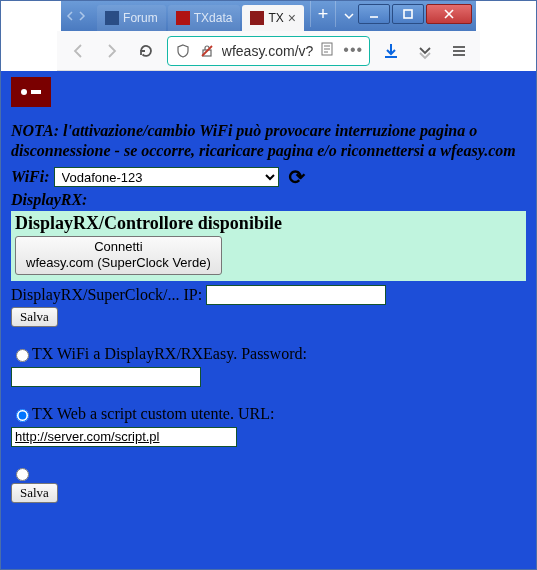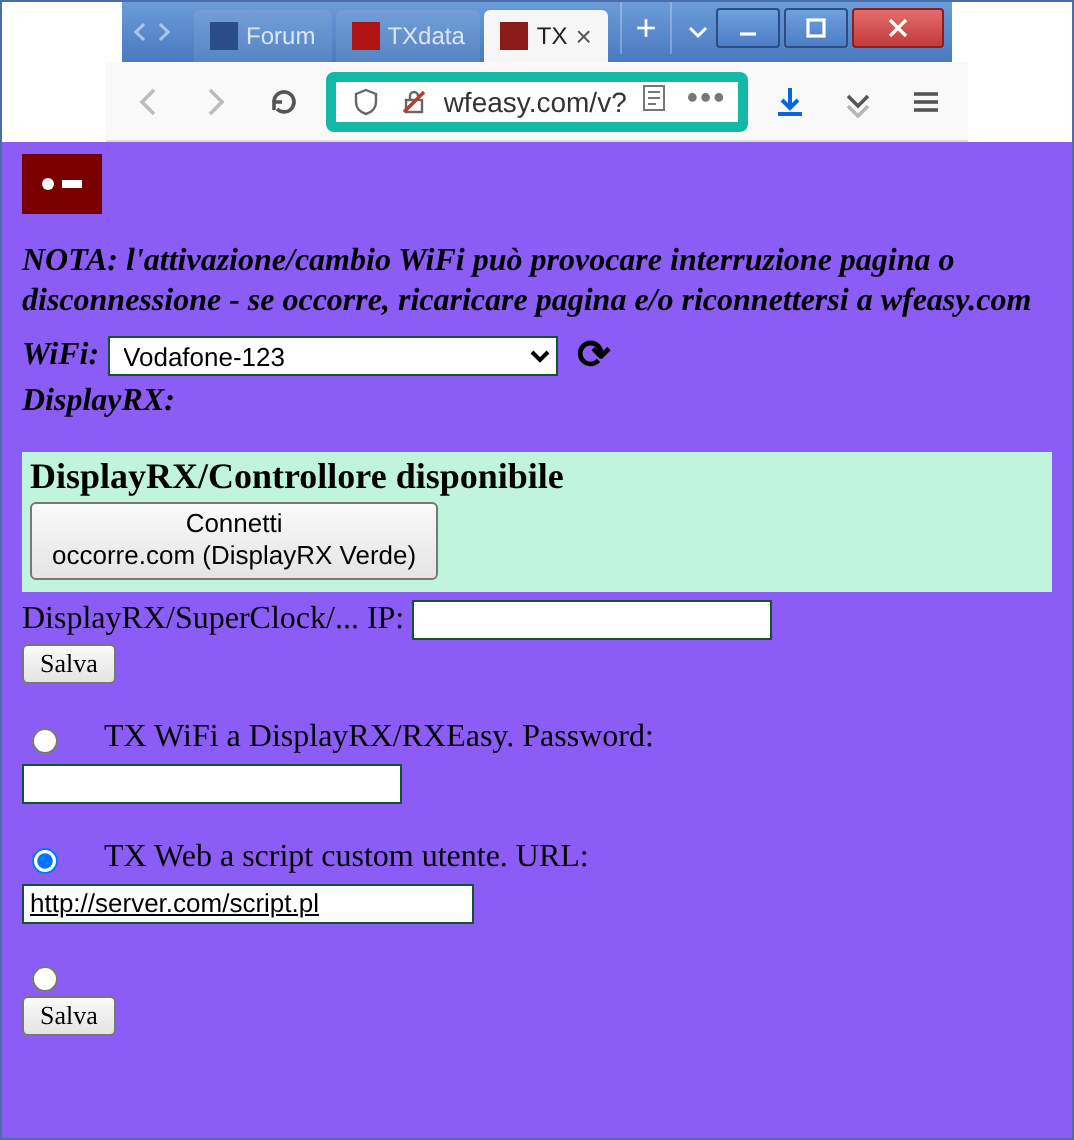--- a/index.html
+++ b/index.html
@@ -117,39 +117,39 @@
   .tb-btn {
     width: 26px; height: 26px;
     display:flex; align-items:center; justify-content:center;
     border-radius:4px;
     color:#555;
   }
   .tb-btn.disabled { color:#bbb; }
   .urlbar {
     flex:1;
     height: 30px;
-    border:5px solid #14b8a6;
+    border:1px solid #14b8a6;
     border-radius: 4px;
     display:flex;
     align-items:center;
     padding: 0 6px;
     background:#fff;
     gap:6px;
     overflow:hidden;
   }
   .url-icon { width:18px; display:flex; align-items:center; justify-content:center; }
   .url-text { flex:1; font-size:14px; color:#333; white-space:nowrap; overflow:hidden; }
   .url-actions { display:flex; gap:8px; color:#777; }
   .download-icon { color:#0a66e0; }
 
   
   .page {
     flex:1;
     overflow-y:auto;
-    background:#8b5cf6;
+    background:#1d4ed8;
     padding: 6px 10px 12px 10px;
     font-family: "Times New Roman", serif;
     font-size: 16px;
     color:#000;
     position:relative;
   }
   .page::-webkit-scrollbar { width: 16px; }
   .page::-webkit-scrollbar-track { background:#f0f0f0; border-left:1px solid #ddd; }
   .page::-webkit-scrollbar-thumb { background:#c4c4c4; border:2px solid #f0f0f0; border-radius:8px; }
 
@@ -174,21 +174,21 @@
     border:1px solid #14532d;
     background:#fff;
     padding: 1px 3px;
     height: 20px;
   }
   .wifi-select { width: 225px; }
   .refresh-icon { margin-left:6px; font-size:20px; font-weight:bold; }
   .greenbox {
     background:#c0f4de;
     padding: 2px 4px 6px 4px;
-    margin: 16px 0 4px 0;
+    margin: 2px 0 4px 0;
   }
   .green-title {
     font-weight:bold;
     font-size: 18px;
     margin-bottom: 2px;
   }
   .wide-btn {
     font-family: Arial, sans-serif;
     font-size: 13px;
     border:1px solid #777;
@@ -200,21 +200,21 @@
     display:inline-block;
   }
   .small-btn {
     font-family: Liberation Serif, serif;
     font-size: 13px;
     border:1px solid #777;
     background: linear-gradient(#fafafa,#e4e4e4);
     padding: 1px 8px;
     border-radius: 3px;
   }
-  .radio-row { margin-top: 18px; display:flex; align-items:center; gap:20px; }
+  .radio-row { margin-top: 18px; display:flex; align-items:center; gap:0; }
   .ip-input { width: 180px; }
   .pw-input { width: 190px; margin-top:4px; }
   .url-input { width: 226px; margin-top:4px;text-decoration:underline; }
 </style>
 </head>
 <body>
 
 <div class="window">
 
   <div class="titlebar">
@@ -350,21 +350,21 @@
     </div>
 
     <div class="row">
       <span class="lbl">DisplayRX:</span>
     </div>
 
     <div class="greenbox">
       <div class="green-title">DisplayRX/Controllore disponibile</div>
       <button class="wide-btn">
         <span>Connetti</span><br>
-        <span>occorre.com (DisplayRX Verde)</span>
+        <span>wfeasy.com (SuperClock Verde)</span>
       </button>
     </div>
 
     <div class="row">
       <span>DisplayRX/SuperClock/... IP:</span>
       <input type="text" class="ip-input" style="">
     </div>
     <div class="row">
       <button class="small-btn">Salva</button>
     </div>

